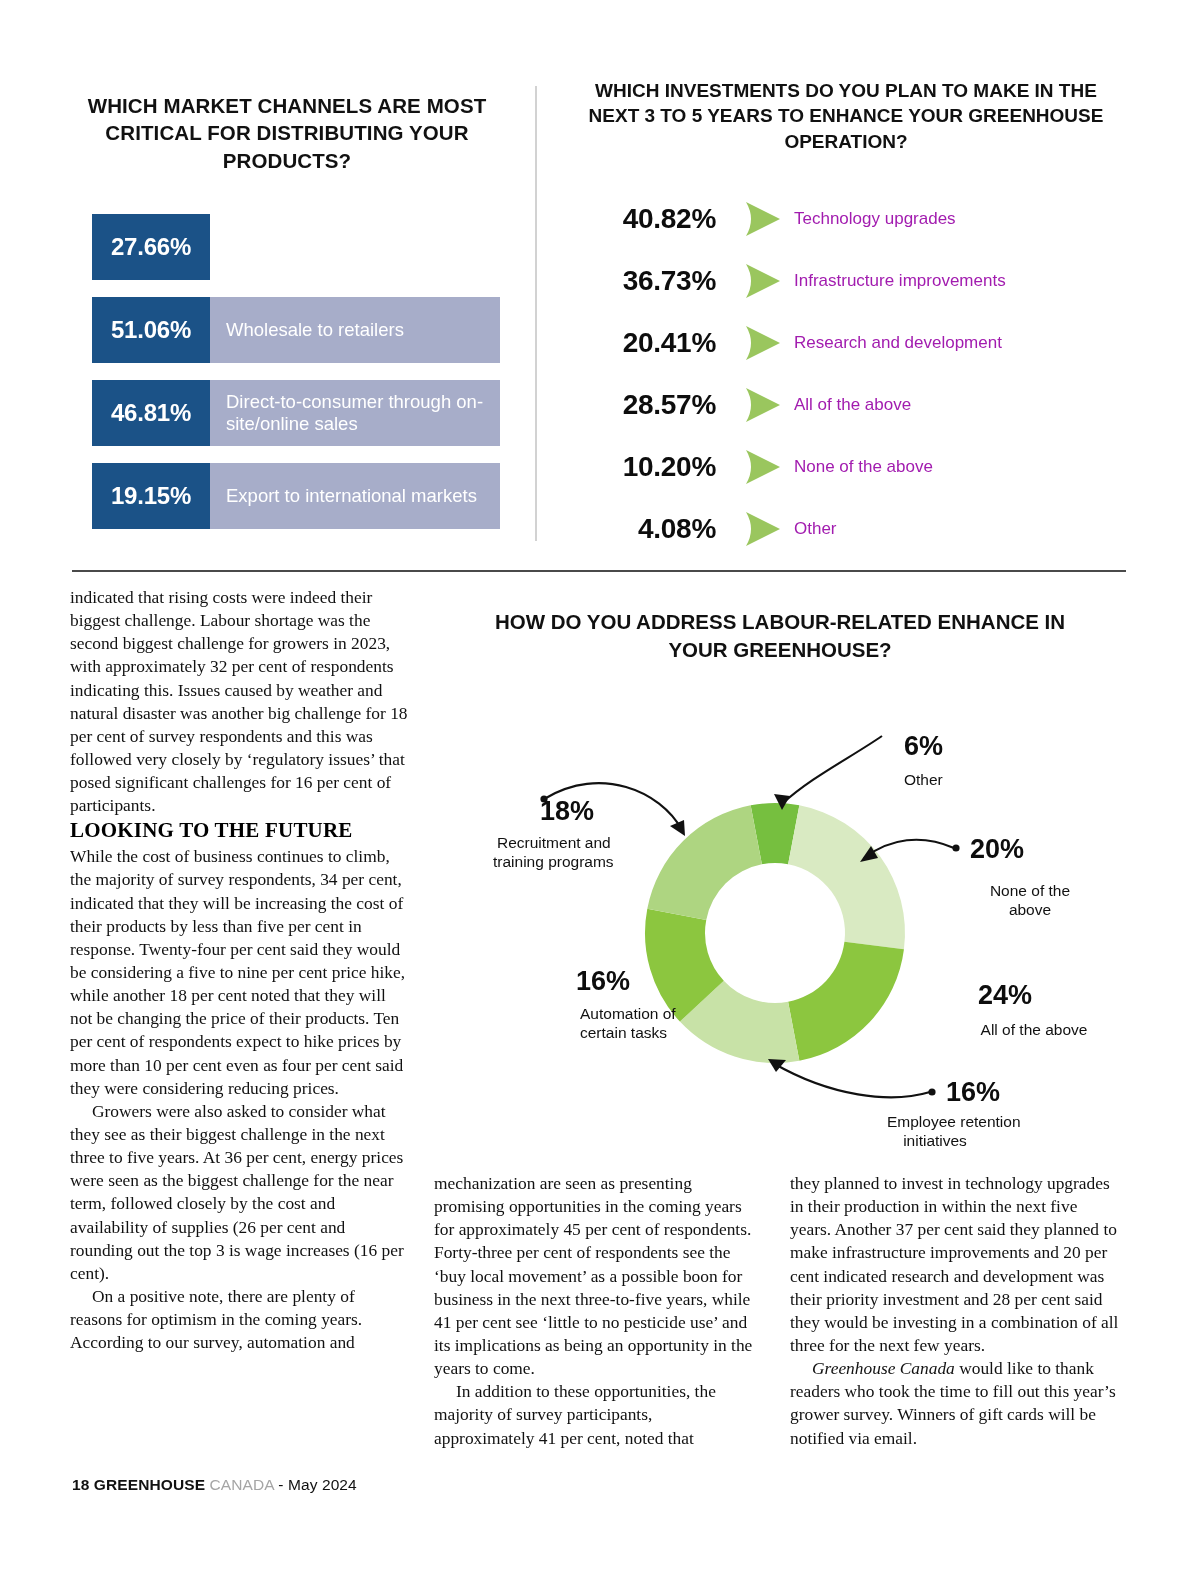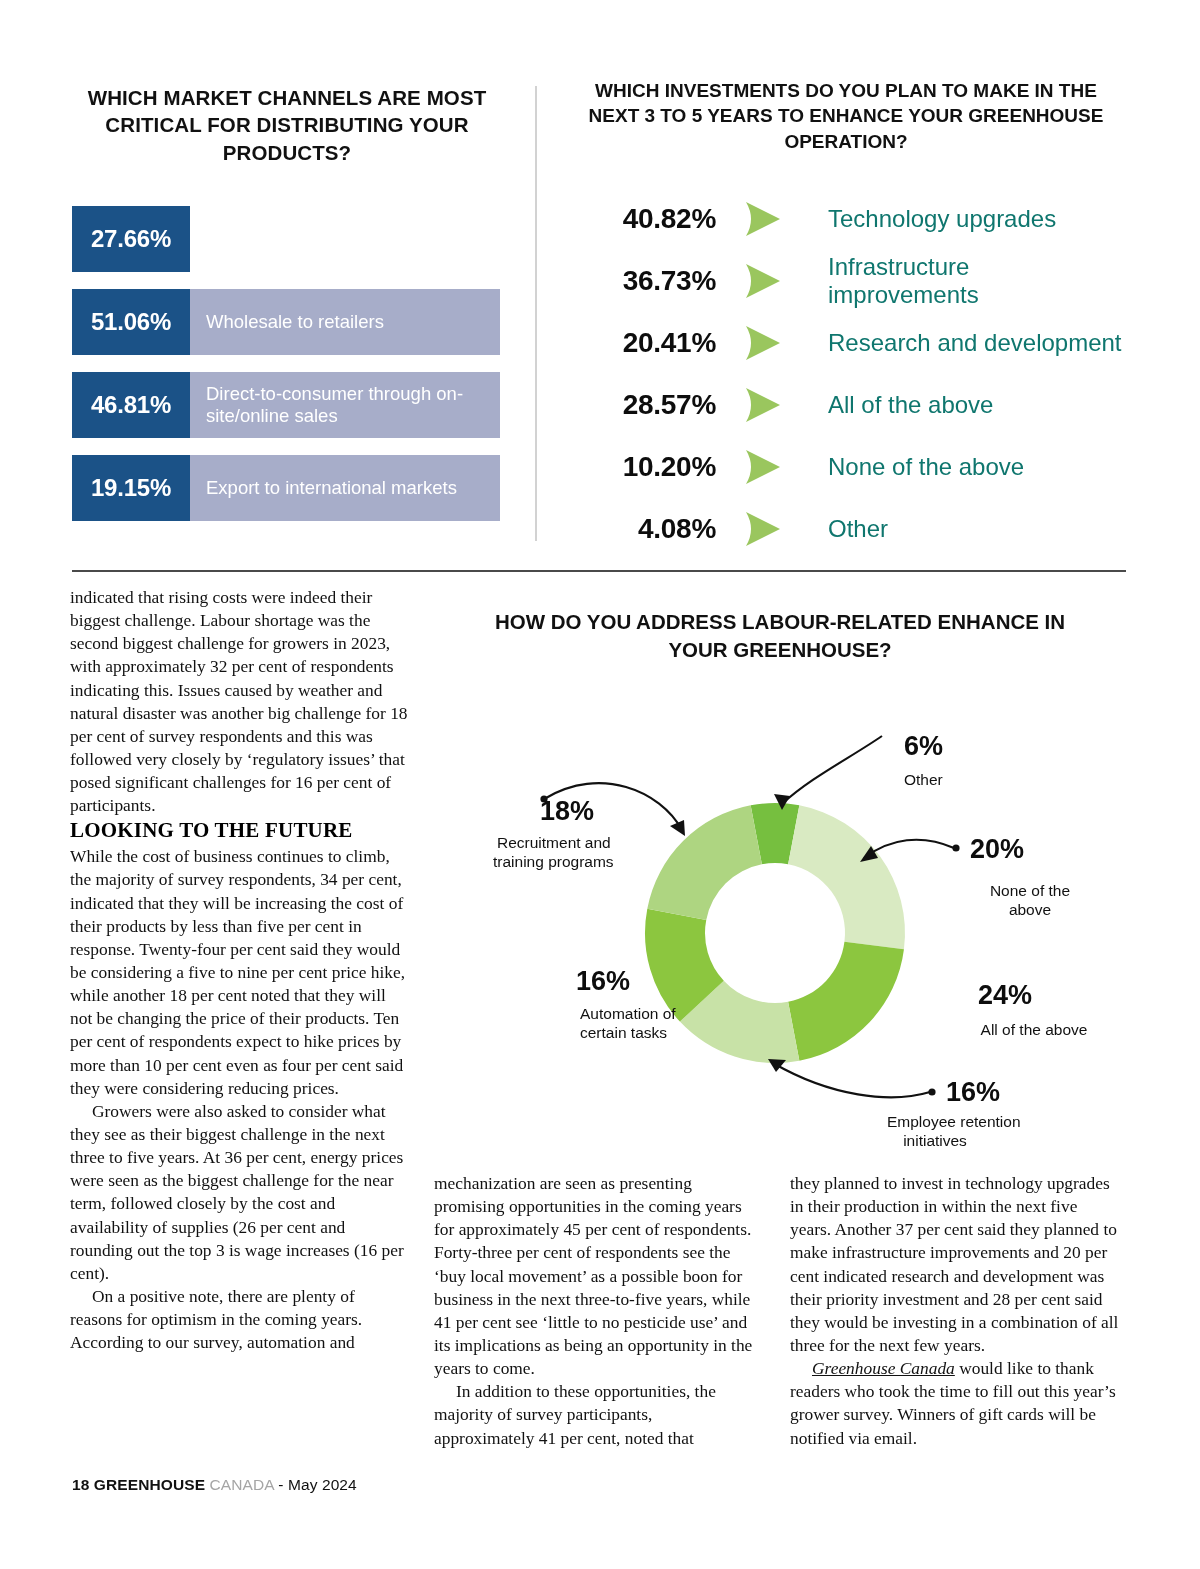--- a/index.html
+++ b/index.html
@@ -4,26 +4,26 @@
 <style>
   html,body{margin:0;padding:0;}
   body{
     width:1200px;height:1569px;background:#ffffff;
     font-family:"Liberation Sans", sans-serif;
     position:relative;overflow:hidden;
   }
   .page{position:absolute;inset:0;}
 
   
-  #bar-chart{position:absolute;left:72px;top:84px;width:428px;}
+  #bar-chart{position:absolute;left:72px;top:92px;width:428px;}
   #bar-chart .chart-title{
     font-size:20.5px;font-weight:bold;color:#111;text-align:center;
     line-height:1.33;letter-spacing:.1px;width:430px;margin:0 auto;
   }
-  .bars{margin-top:40px;}
+  .bars{margin-top:40px;margin-left:20px;}
   .bar-row{position:relative;height:66px;margin-bottom:17px;display:flex;align-items:stretch;}
   .bar-val{
     width:118px;flex:0 0 118px;background:#1b5287;color:#fff;
     display:flex;align-items:center;justify-content:center;
     font-size:24px;font-weight:bold;letter-spacing:-.2px;
   }
   .bar-lbl{
     flex:1;background:#a7adc9;color:#ffffff;display:flex;align-items:center;
     padding-left:16px;padding-right:10px;font-size:18.5px;line-height:1.2;
   }
@@ -40,21 +40,21 @@
     line-height:1.33;width:520px;margin:0 auto;
   }
   .inv-list{margin-top:34px;}
   .inv-row{display:flex;align-items:center;height:62px;}
   .inv-pct{
     width:150px;flex:0 0 150px;text-align:right;padding-right:26px;
     font-size:28px;font-weight:bold;color:#0d0d0d;letter-spacing:-.3px;
   }
   .inv-arrow{flex:0 0 44px;height:40px;display:flex;align-items:center;}
   .inv-arrow svg{display:block;}
-  .inv-lbl{font-size:24px;color:#0f766e;padding-left:8px;margin-left:34px;}
+  .inv-lbl{font-size:17px;color:#a21caf;padding-left:8px;}
 
   
   #donut-chart{position:absolute;left:430px;top:608px;width:700px;height:560px;}
   #donut-chart .chart-title{
     font-size:20.5px;font-weight:bold;color:#111;text-align:center;
     line-height:1.35;width:620px;margin:0 auto;
   }
   #donut-svg{position:absolute;left:0;top:0;width:700px;height:560px;}
   .dn-pct{font-size:27px;font-weight:bold;fill:#0d0d0d;}
   .dn-sub{font-size:15.5px;fill:#111;}
@@ -63,21 +63,21 @@
   .col{position:absolute;font-family:"Liberation Serif", serif;font-size:17.4px;line-height:1.33;color:#111;text-align:left;}
   #col-left{left:70px;top:586px;width:340px;}
   #col-mid{left:434px;top:1172px;width:320px;}
   #col-right{left:790px;top:1172px;width:330px;}
   .col p{margin:0;}
   .col p.ind{text-indent:22px;}
   .sec-head{
     font-family:"Liberation Serif", serif;font-weight:bold;font-size:21px;
     letter-spacing:.2px;margin:14px 0 0 0;color:#000;
   }
-  .ital{font-style:italic;text-decoration:underline;}
+  .ital{font-style:italic;}
 
   
   #footer{position:absolute;left:72px;top:1476px;font-size:15.5px;letter-spacing:.1px;}
   #footer .f1{font-weight:bold;color:#111;}
   #footer .f2{color:#a5a5a5;}
   #footer .f3{color:#111;}
 </style>
 </head>
 <body>
 

